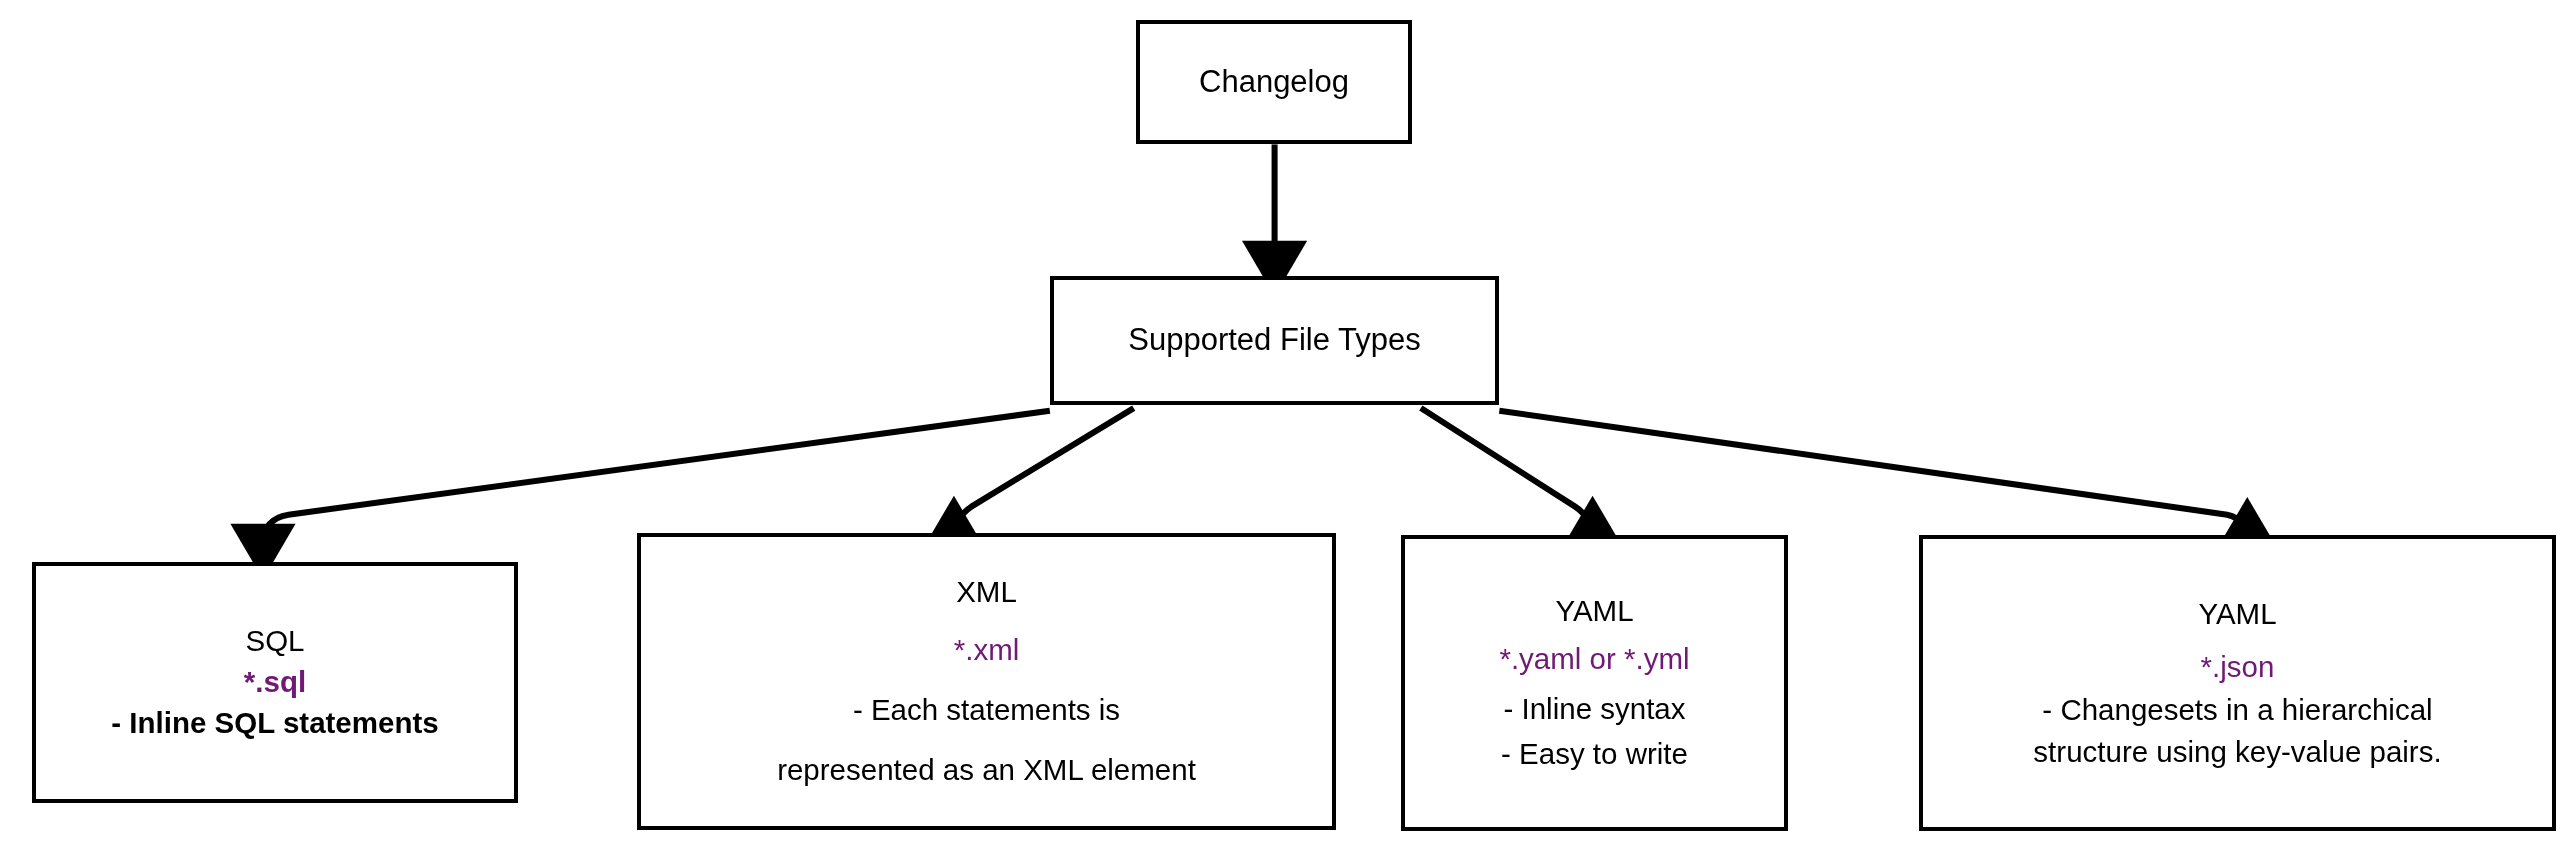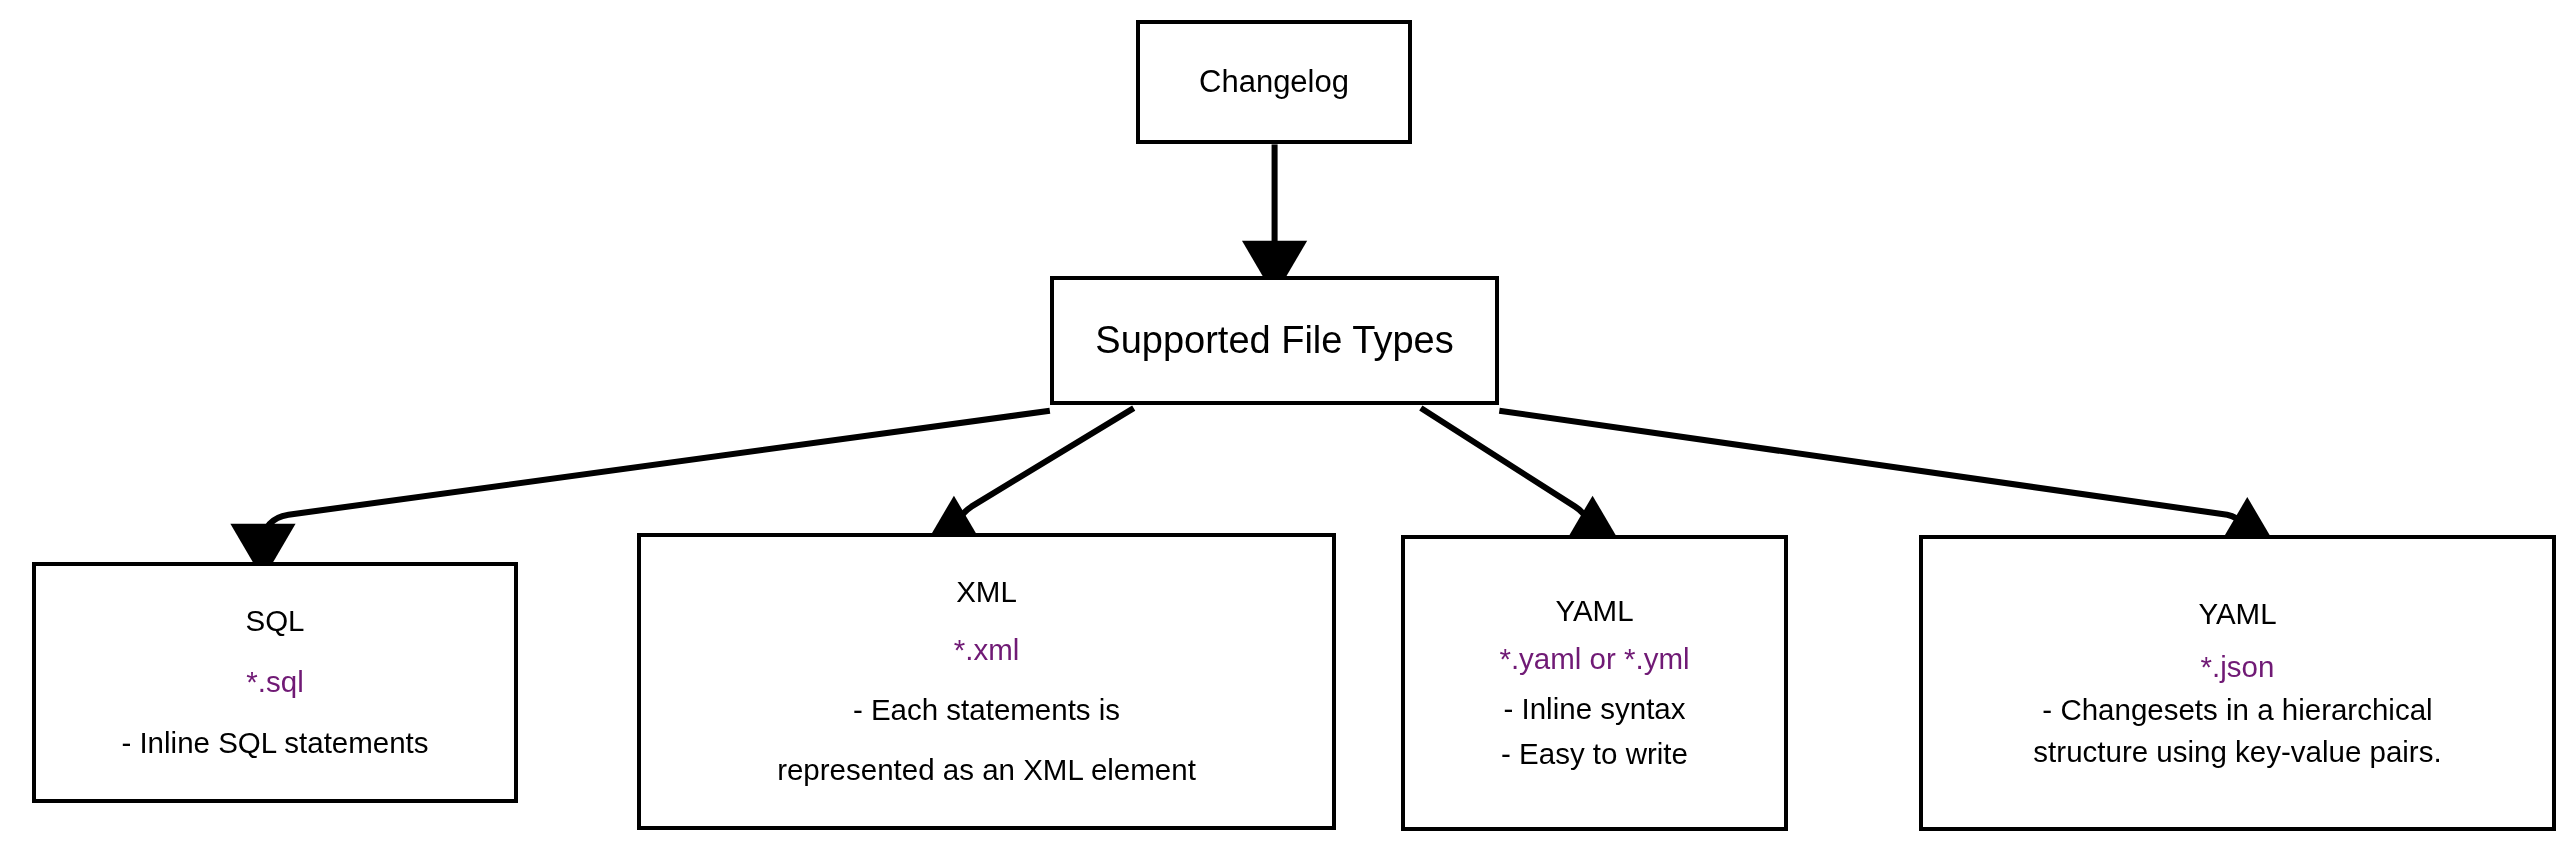--- a/index.html
+++ b/index.html
@@ -60,27 +60,27 @@
   }
   
   #node-changelog {
     left: 1136px;  top: 20px;   width: 276px;  height: 124px;
   }
   #node-changelog .node-title { font-size: 31px; }
 
   #node-supported {
     left: 1050px;  top: 276px;  width: 449px;  height: 129px;
   }
-  #node-supported .node-title { font-size: 38px; }
+  #node-supported .node-title { font-size: 31px; }
 
   #node-sql {
     left: 32px;    top: 562px;  width: 486px;  height: 241px;
     padding: 12px 6.7px;
   }
-  #node-sql .node-line + .node-line { margin-top: 26px; }
+  #node-sql .node-line + .node-line { margin-top: 6px; font-weight: bold; }
 
   #node-xml {
     left: 637px;   top: 533px;  width: 699px;  height: 297px;
     padding: 12px 15px;
   }
   #node-xml .gap-a { margin-top: 23px; }
   #node-xml .gap-b { margin-top: 25.5px; }
 
   #node-yaml {
     left: 1401px;  top: 535px;  width: 387px;  height: 296px;

